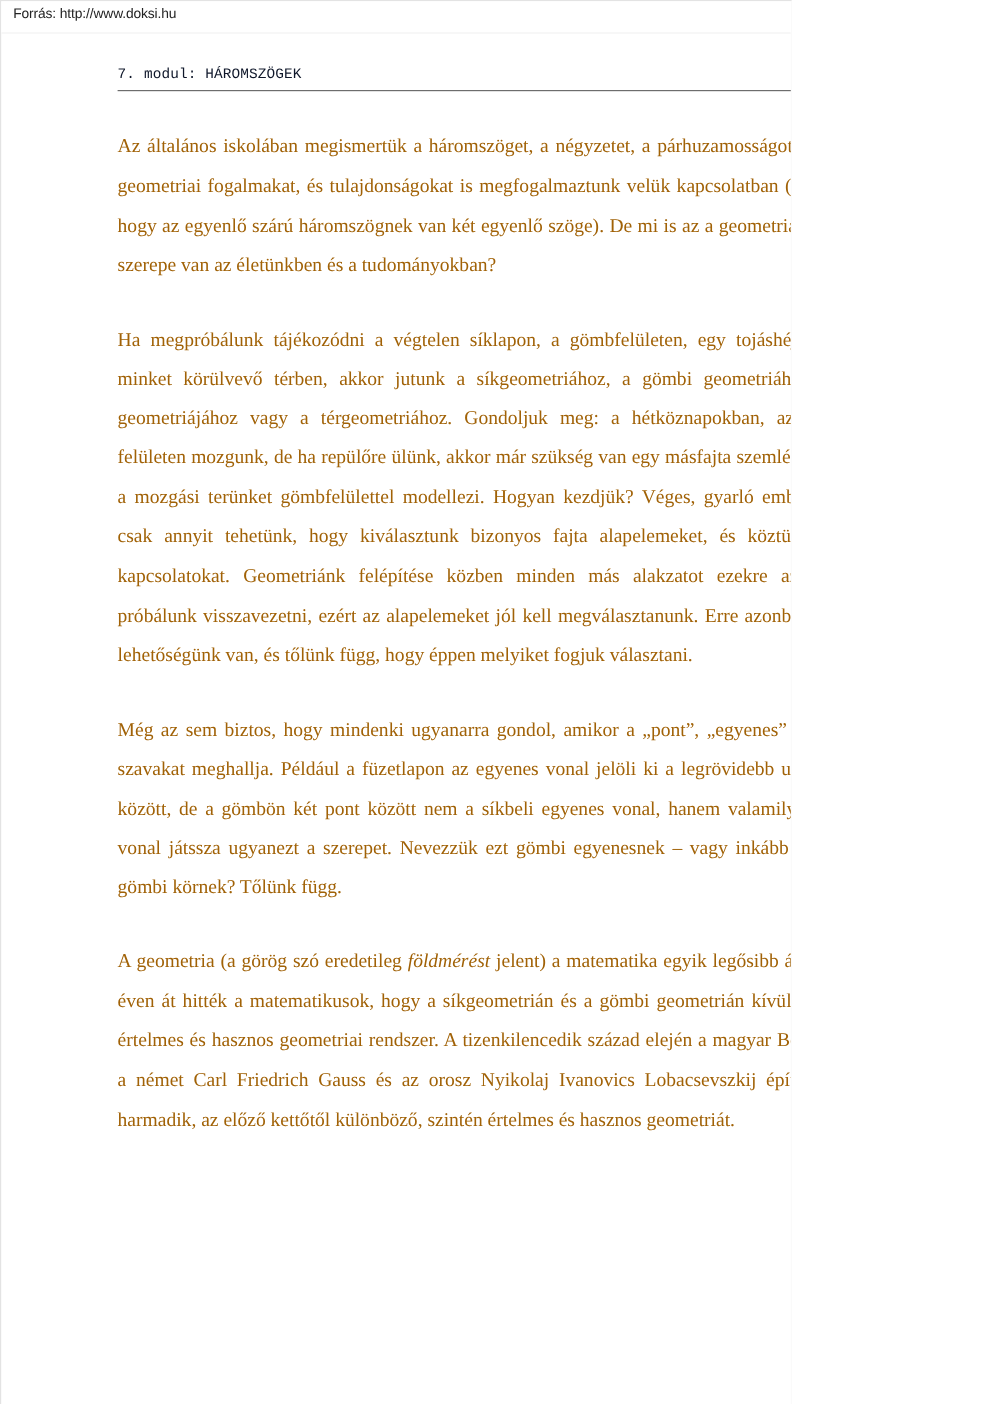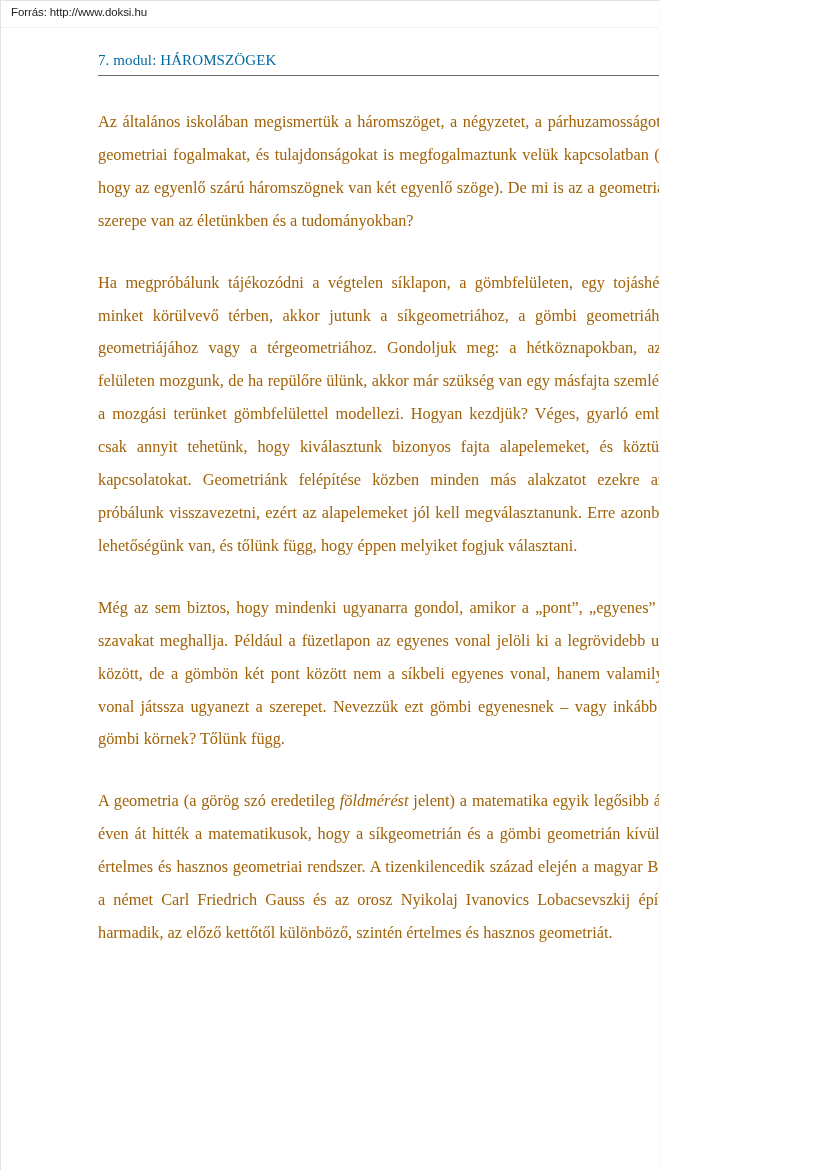--- a/index.html
+++ b/index.html
@@ -58,23 +58,23 @@
   .running-head {
     position: relative;
     display: flex;
     align-items: baseline;
     justify-content: space-between;
     border-bottom: 1px solid #6d6d6d;
     padding-bottom: 5px;
     margin-bottom: 0;
   }
   .running-head .head-title {
-    font-family: Liberation Serif, serif;
-    font-size: 15px;
-    color: #0369a1;
+    font-family: Liberation Mono, monospace;
+    font-size: 12px;
+    color: #0f172a;
     letter-spacing: 0.1px;
   }
   .running-head .head-page {
     font-family: "Liberation Serif", "DejaVu Serif", serif;
     font-size: 18px;
     color: #1a1a1a;
   }
 
   
   .article-title {

